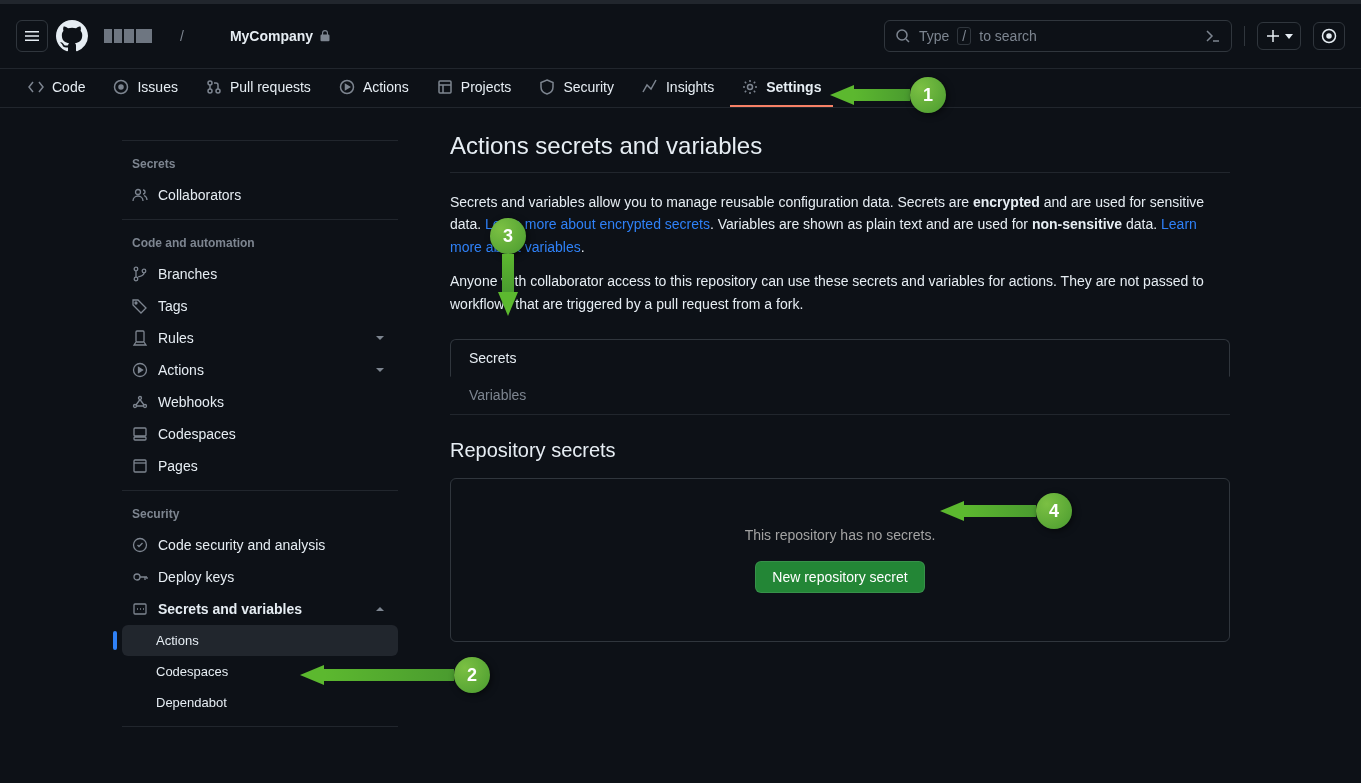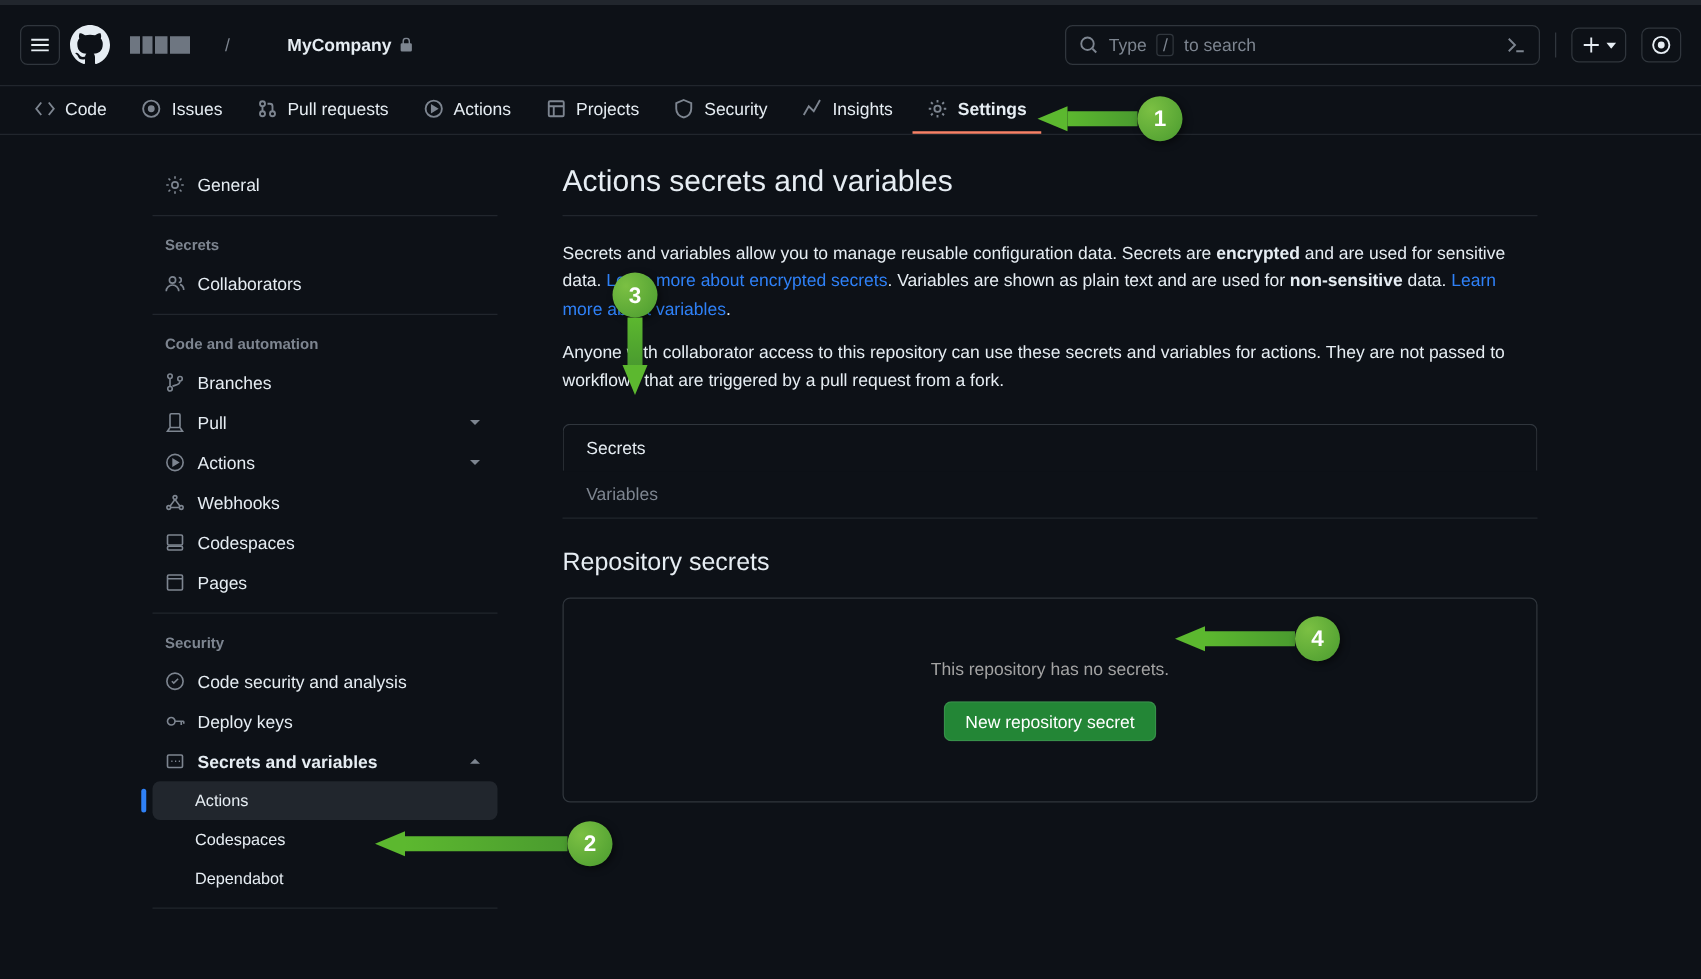--- a/index.html
+++ b/index.html
@@ -12,21 +12,21 @@
     .hamburger { width: 32px; height: 32px; border: 1px solid #30363d; border-radius: 6px; display: flex; align-items: center; justify-content: center; }
     .gh-logo { width: 32px; height: 32px; color: #e6edf3; }
     .repo-img-placeholder { width: 60px; height: 16px; display: flex; gap: 2px; margin-left: 8px; align-items: center; }
     .img-block { background: #6e7681; height: 14px; }
     .breadcrumb { display: flex; align-items: center; gap: 6px; margin-left: 8px; }
     .breadcrumb-sep { color: #7d8590; }
     .breadcrumb-name { font-weight: 600; color: #e6edf3; padding-left: 40px; }
     .lock-icon-sm { color: #7d8590; }
 
     .header-right { margin-left: auto; display: flex; align-items: center; gap: 12px; }
-    .search-box { display: flex; align-items: center; gap: 8px; border: 1px solid #30363d; border-radius: 6px; padding: 6px 10px; width: 380px; background: transparent; }
+    .search-box { display: flex; align-items: center; gap: 8px; border: 1px solid #30363d; border-radius: 6px; padding: 6px 10px; width: 348px; background: transparent; }
     .search-box span { color: #7d8590; }
     .search-kbd { color: #7d8590; padding: 0 4px; }
     .cmd-icon { color: #7d8590; margin-left: auto; }
     .header-divider { width: 1px; height: 20px; background: #30363d; }
     .icon-btn { border: 1px solid #30363d; border-radius: 6px; padding: 5px 7px; display: flex; align-items: center; }
     .plus-caret { display: flex; align-items: center; gap: 4px; }
 
     .nav-tabs { display: flex; align-items: center; padding: 0 16px; border-bottom: 1px solid #21262d; gap: 4px; position: relative; }
     .nav-tab { display: flex; align-items: center; gap: 8px; padding: 10px 12px; color: #e6edf3; border-bottom: 2px solid transparent; cursor: pointer; }
     .nav-tab.active { border-bottom: 2px solid #f78166; font-weight: 600; }
@@ -189,27 +189,20 @@
 
   <div class="annotation anno-h" style="left:830px;top:8px">
     <div class="arrow-left"></div>
       <div class="arrow-body" style="width:56px"></div>
       <div class="badge-num">1</div>
   </div>
 </div>
 
 <div class="content-wrap">
   <div class="sidebar">
-    <div class="sidebar-item">
-        <svg class="icon16" viewBox="0 0 16 16" fill="none" stroke="currentColor" stroke-width="1.3">
-          <circle cx="8" cy="8" r="2.5"></circle>
-          <path d="M8 1v2M8 13v2M2.8 2.8l1.4 1.4M11.8 11.8l1.4 1.4M1 8h2M13 8h2M2.8 13.2l1.4-1.4M11.8 4.2l1.4-1.4"></path>
-        </svg>
-        <span>General</span>
-      </div>
     <div class="sidebar-divider"></div>
 
     <div class="sidebar-heading">Secrets</div>
     <div class="sidebar-item">
         <svg class="icon16" viewBox="0 0 16 16" fill="none" stroke="currentColor" stroke-width="1.3">
           <circle cx="6" cy="5" r="2.5"></circle>
           <path d="M1 14c0-2.8 2.2-5 5-5s5 2.2 5 5M11 3a2 2 0 110 4M15 13c0-2-1.3-3.8-3-4.5"></path>
         </svg>
         <span>Collaborators</span>
       </div>
@@ -220,24 +213,31 @@
         <svg class="icon16" viewBox="0 0 16 16" fill="none" stroke="currentColor" stroke-width="1.3">
           <circle cx="4" cy="3" r="1.8"></circle>
           <circle cx="4" cy="13" r="1.8"></circle>
           <circle cx="12" cy="5" r="1.8"></circle>
           <path d="M4 5v6M12 7c0 3-4 3-6 4"></path>
         </svg>
         <span>Branches</span>
       </div>
     <div class="sidebar-item">
         <svg class="icon16" viewBox="0 0 16 16" fill="none" stroke="currentColor" stroke-width="1.3">
+          <path d="M1 7V2h5l8 8-5 5z"></path>
+          <circle cx="4" cy="5" r="1" fill="currentColor"></circle>
+        </svg>
+        <span>Tags</span>
+      </div>
+    <div class="sidebar-item">
+        <svg class="icon16" viewBox="0 0 16 16" fill="none" stroke="currentColor" stroke-width="1.3">
           <rect x="4" y="1" width="8" height="11" rx="1"></rect>
           <path d="M4 12l-2 3h12l-2-3"></path>
         </svg>
-        <span>Pull</span>
+        <span>Rules</span>
         <svg class="sidebar-caret icon16" viewBox="0 0 16 16" fill="currentColor">
           <path d="M4 6l4 4 4-4z"></path>
         </svg>
       </div>
     <div class="sidebar-item">
         <svg class="icon16" viewBox="0 0 16 16" fill="none" stroke="currentColor" stroke-width="1.3">
           <circle cx="8" cy="8" r="6.5"></circle>
           <path d="M6.5 5.5v5l4-2.5z" fill="currentColor"></path>
         </svg>
         <span>Actions</span>

